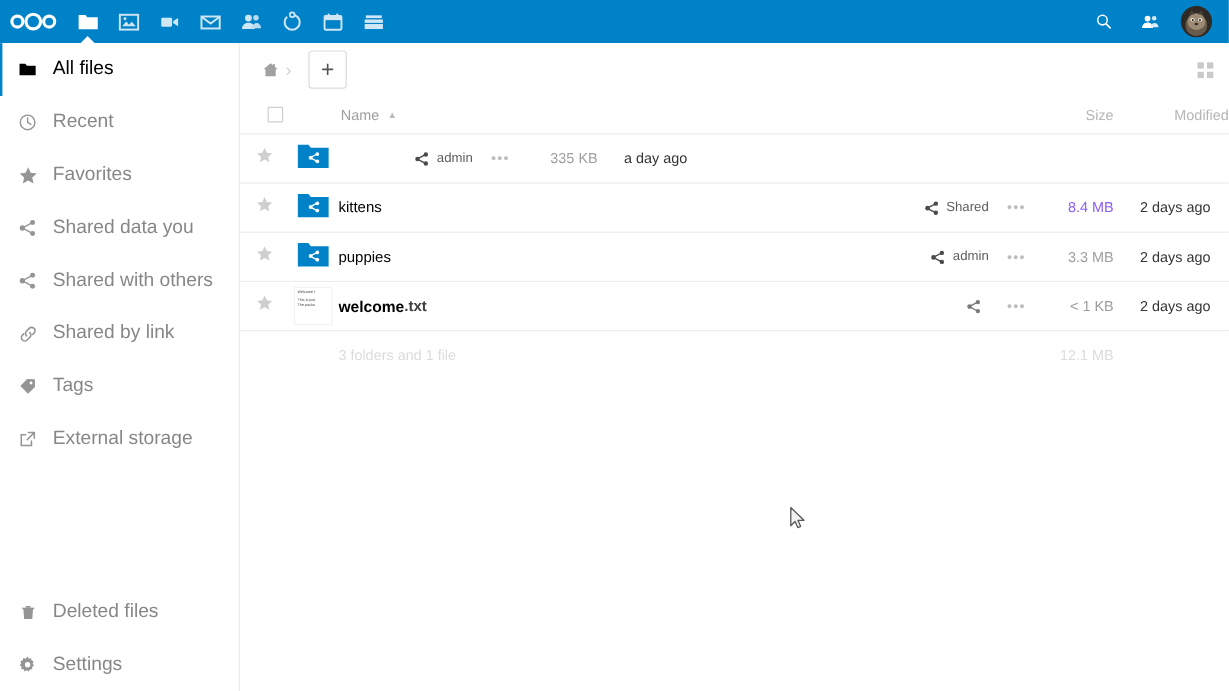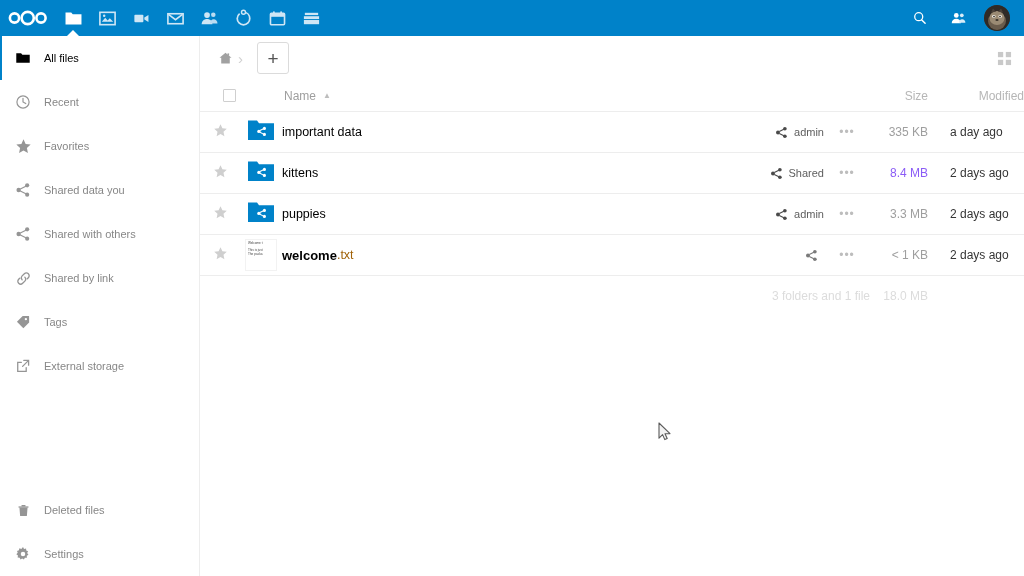--- a/index.html
+++ b/index.html
@@ -65,21 +65,21 @@
     background: #ffffff;
     border-right: 1px solid #ededed;
   }
   .side-item {
     position: relative;
     height: 44px;
     display: flex; align-items: center;
     padding-left: 10px;
     cursor: pointer;
     color: #878787;
-    font-size: 11px;
+    font-size: 16px;
   }
   .side-item.active { color: #000000; }
   .side-item.active::before {
     content: "";
     position: absolute; left: 0; top: 0;
     width: 2px; height: 44px;
     background: #0082c9;
   }
   .side-ico {
     width: 26px; min-width: 26px;
@@ -159,21 +159,21 @@
     margin-left: 18px;
   }
   #thead .c-name { color:#9e9e9e; font-size:12px; cursor:pointer; padding-left:2px; }
   .sort-caret { margin-left:7px; color:#bdbdbd; font-size:8px; line-height:1; }
   #thead .c-size { color:#b6b6b6; }
   #thead .c-mod { color:#b6b6b6;text-align:right; }
 
   .star { cursor: pointer; }
   .fname { font-weight: 400; }
   .fname.bold { font-weight: 700; font-size: 13px; }
-  .fext { color: #a16207; }
+  .fext { color: #404040; font-weight: bold; }
   .share-lbl { margin-left: 6px; }
   .share-ic { display:flex; align-items:center; }
   .dots { color:#bdbdbd; letter-spacing:1px; font-size:12px; cursor:pointer; line-height:1; }
 
   
   .folder-ic { width: 26px; height: 22px; }
   .txt-thumb {
     width: 32px; height: 32px;
     background: #fff;
     border: 1px solid #f2f2f2;
@@ -187,21 +187,21 @@
   }
   .txt-thumb .gap { height: 3px; }
 
   
   #summary {
     display: flex; align-items: center;
     height: 40px;
     color: #dcdcdc; font-size: 12px;
   }
   #summary .s-pad { width: 82px; min-width:82px; }
-  #summary .s-txt { flex: 1 1 auto; text-align: right; }
+  #summary .s-txt { flex: 1 1 auto; }
   #summary .s-size { width: 62px; min-width:62px; text-align:right; padding-right:4px; }
   #summary .s-mod  { width: 92px; min-width:92px; }
 
   
   #cursor {
     position: absolute; left: 658px; top: 422px;
     pointer-events: none;
   }
 </style>
 </head>
@@ -484,24 +484,20 @@
             <path fill="#0082c9" d="M0 1.6h9l2 2.6h15V21H0z"></path>
             <g transform="translate(8.5,7.2) scale(0.52)" fill="#fff">
               <circle cx="15.2" cy="4.2" r="3"></circle>
                 <circle cx="15.2" cy="15.8" r="3"></circle>
                 <circle cx="4.6" cy="10" r="3.2"></circle>
               <path d="M6.6 8.4l7-3.6M6.6 11.6l7 3.6" stroke="#fff" stroke-width="2"></path>
             </g>
           </svg>
         </span>
       </div>
-      <div class="c-name">
-        <span class="fname">important data</span>
-          <span class="fext"></span>
-      </div>
       <div class="c-share">
         <span class="share-ic">
           <svg width="13" height="13" viewBox="0 0 20 20">
             <circle cx="15.2" cy="4.2" r="2.8" fill="#4a4a4a"></circle>
               <circle cx="15.2" cy="15.8" r="2.8" fill="#4a4a4a"></circle>
               <circle cx="4.6" cy="10" r="3" fill="#4a4a4a"></circle>
             <path d="M6.6 8.6l7-3.6M6.6 11.4l7 3.6" stroke="#4a4a4a" stroke-width="1.8"></path>
           </svg>
         </span>
         <span class="share-lbl">admin</span>
@@ -633,21 +629,21 @@
       <div class="c-act">
         <span class="dots">•••</span>
       </div>
       <div class="c-size">&lt; 1 KB</div>
       <div class="c-mod">2 days ago</div>
     </div>
 
     <div id="summary">
       <div class="s-pad"></div>
       <div class="s-txt">3 folders and 1 file</div>
-      <div class="s-size">18.0 MB</div>
+      <div class="s-size">12.1 MB</div>
       <div class="s-mod"></div>
     </div>
   </div>
 </div>
 
 <div id="cursor">
   <svg width="14" height="20" viewBox="0 0 14 20">
     <path d="M1 1l0 15.2 3.6-3.6 2.2 5 2.4-1-2.2-4.9 5-0.1z" fill="#f2f2f2" stroke="#5a5a5a" stroke-width="1.1" stroke-linejoin="round"></path>
   </svg>
 </div>

